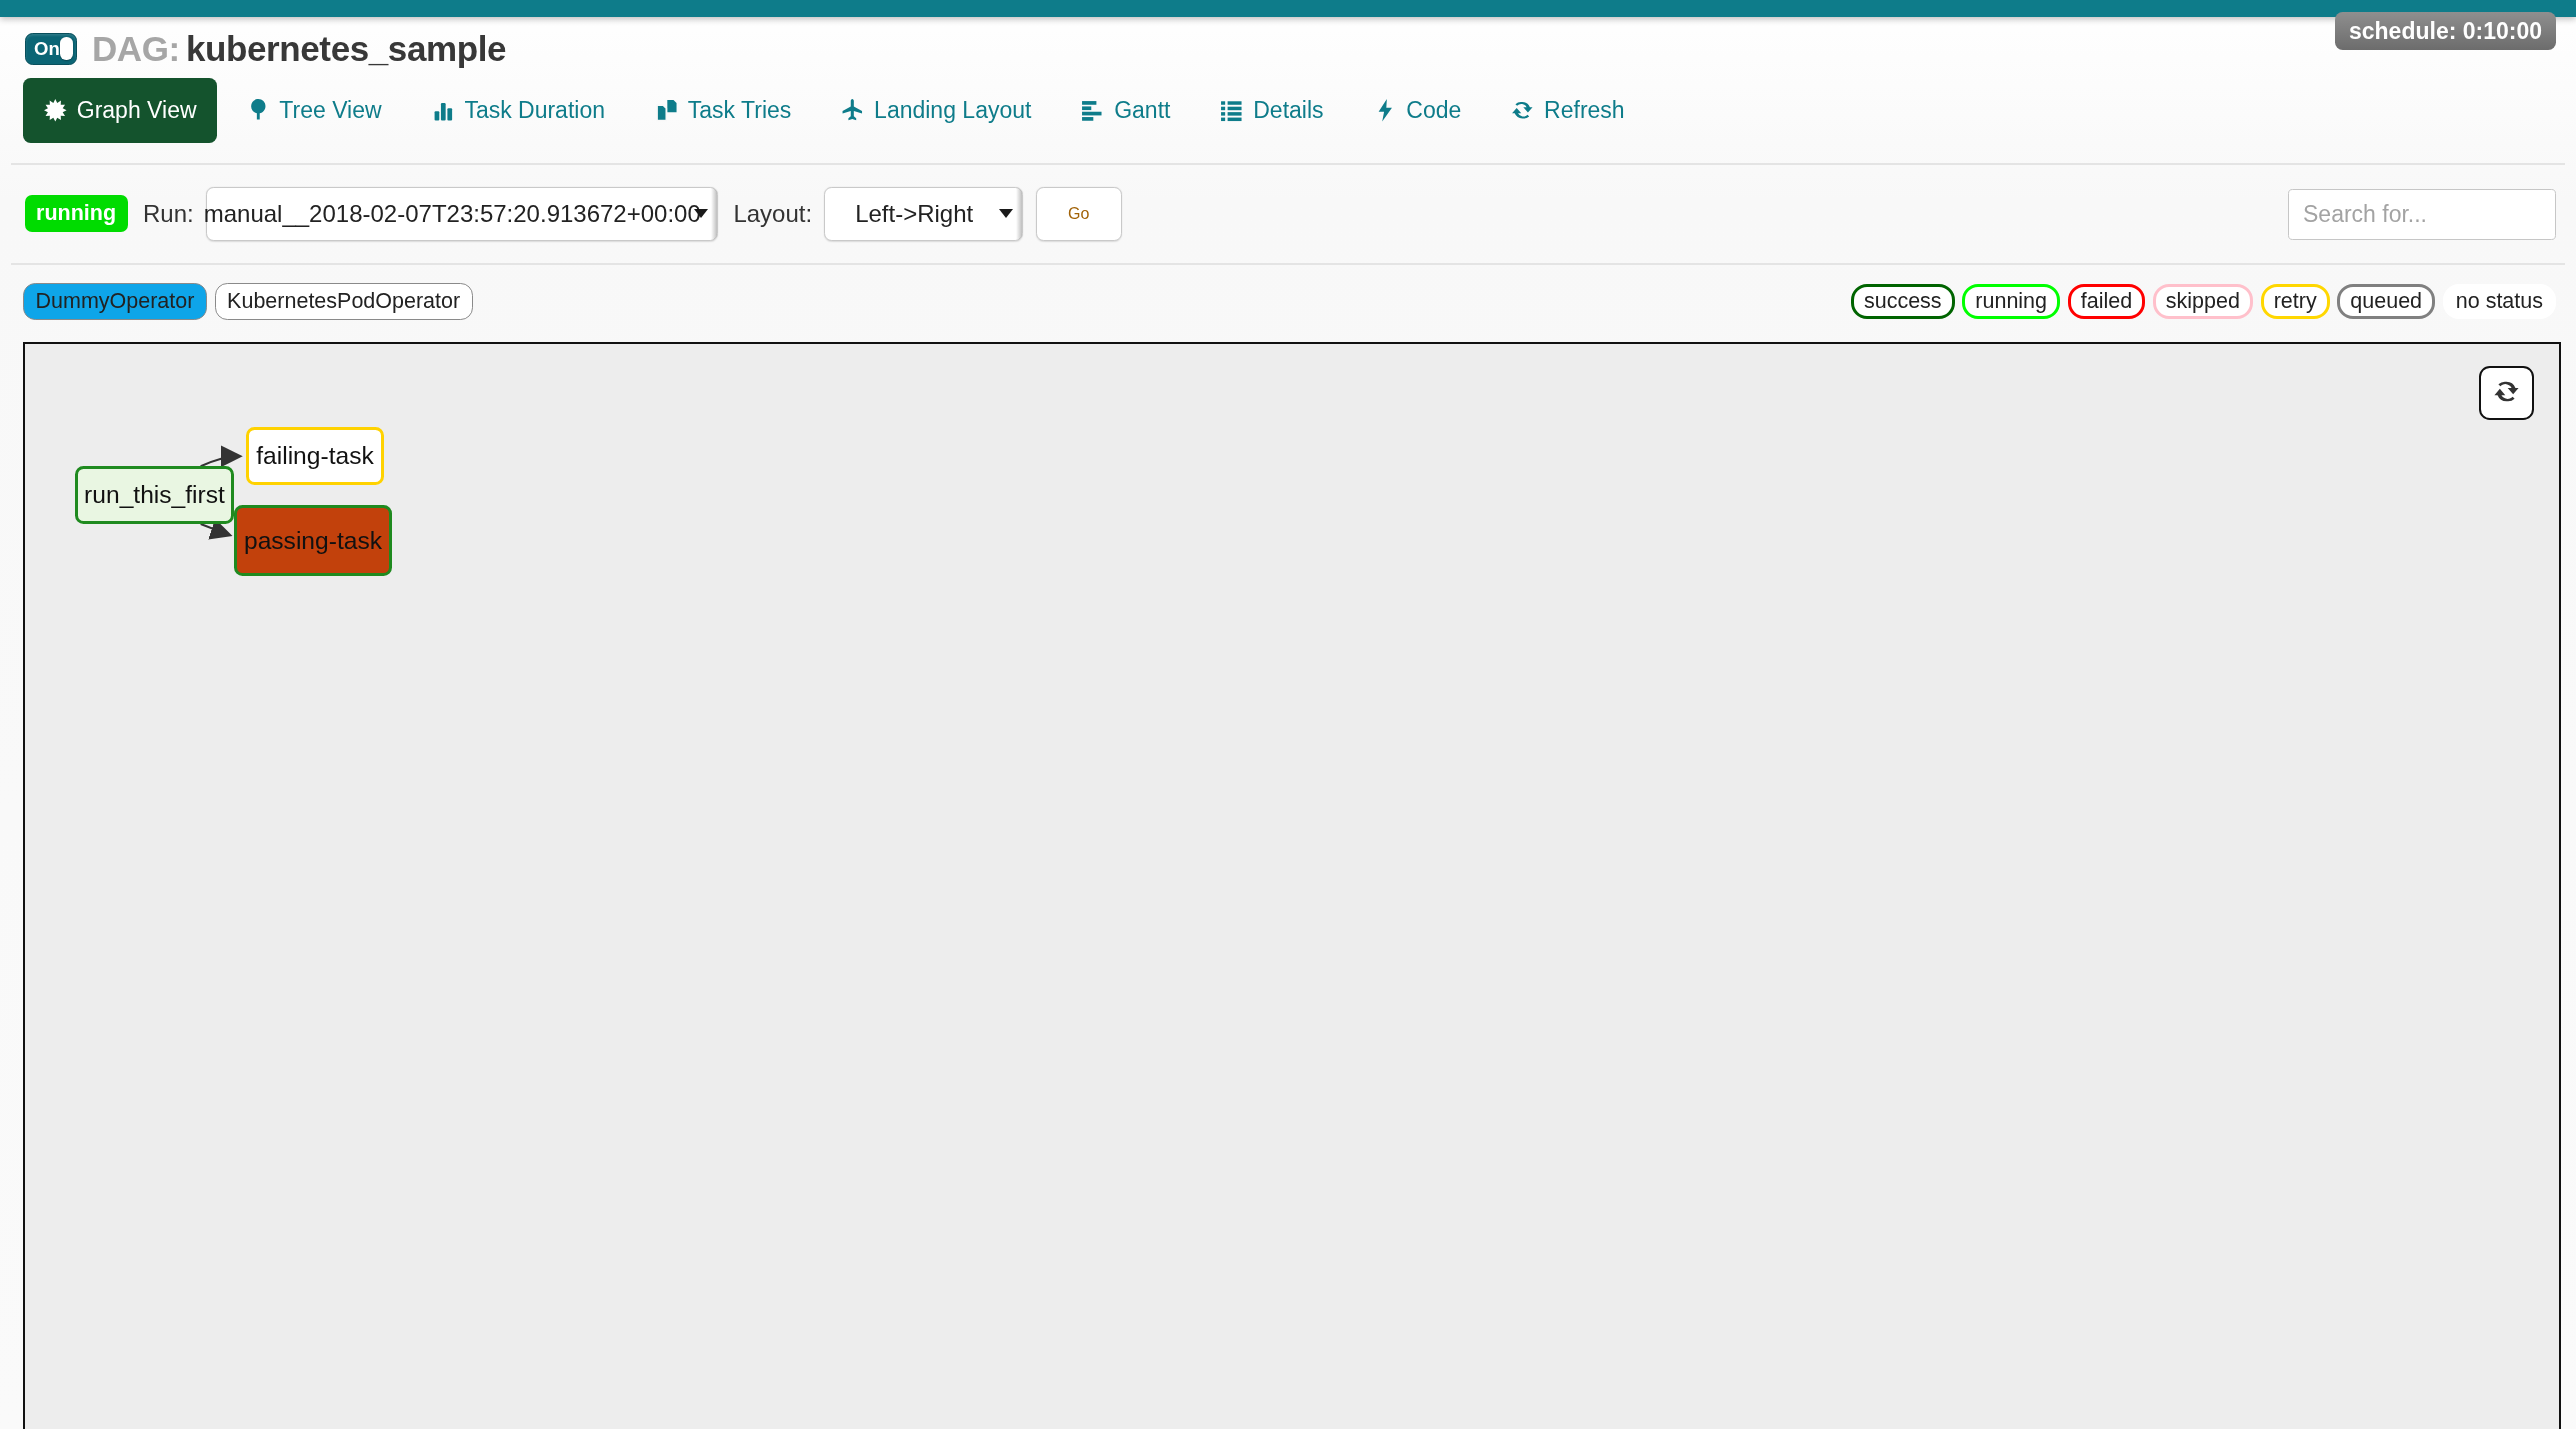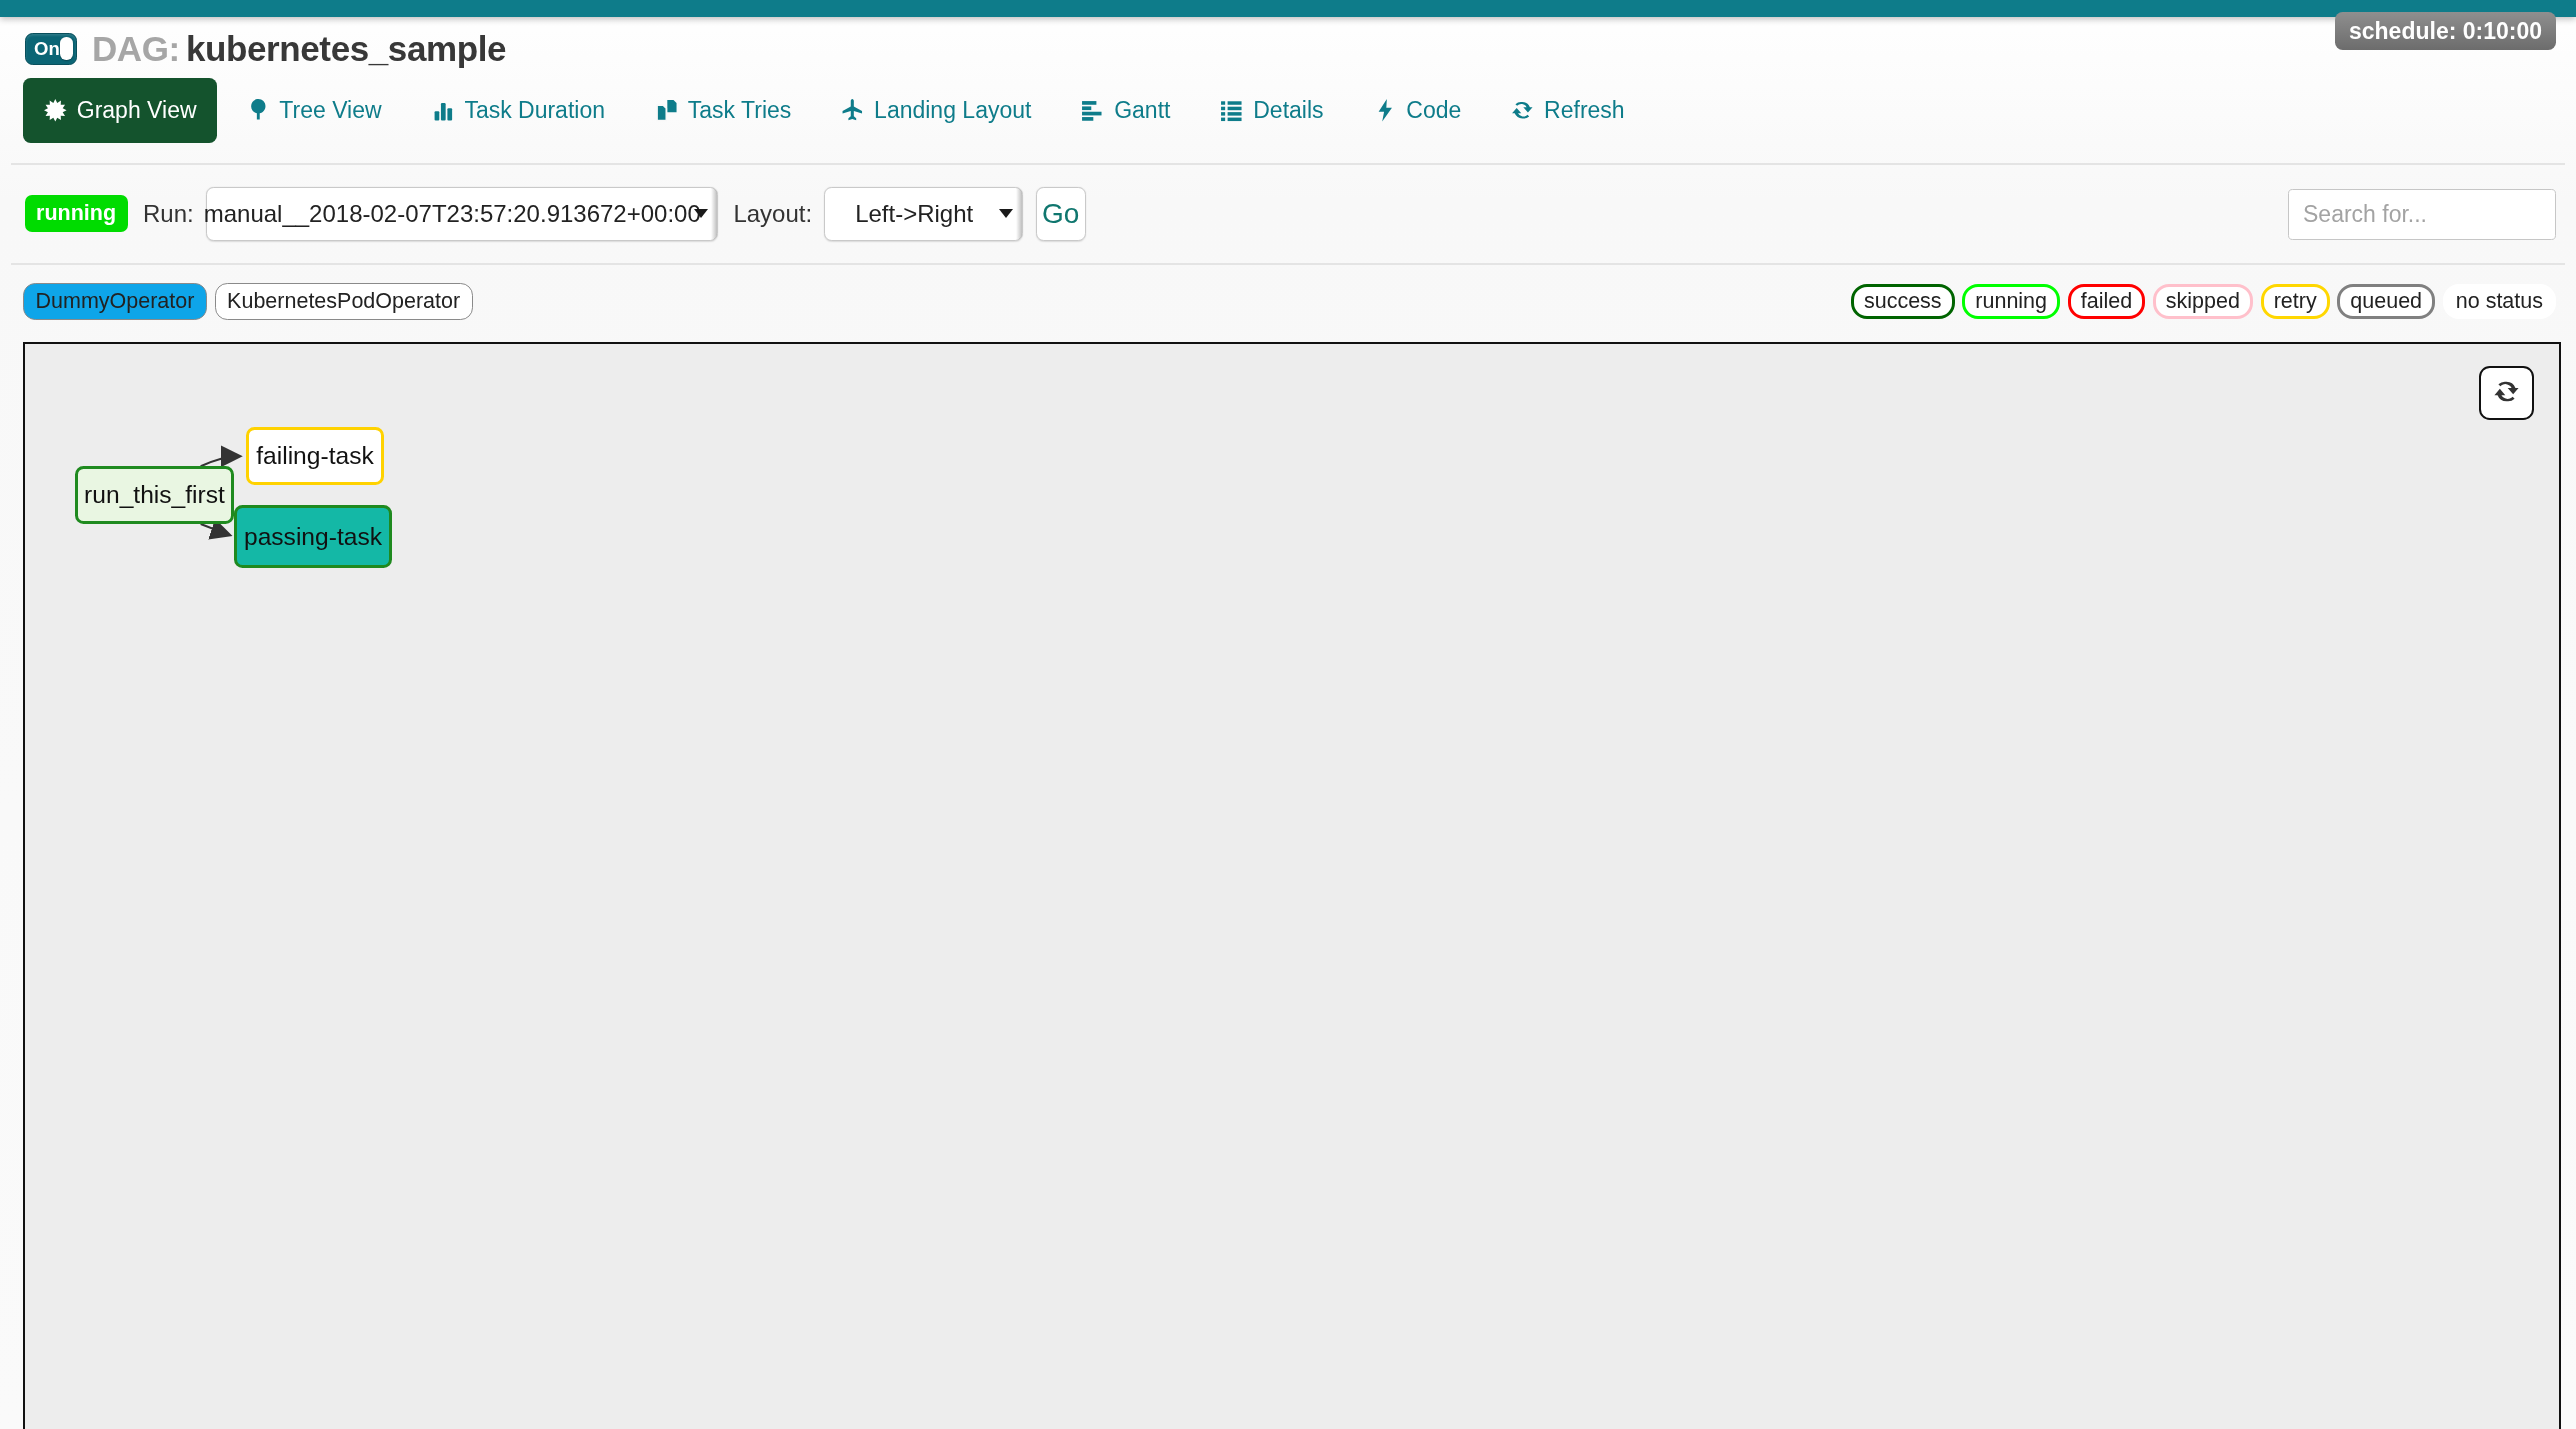--- a/index.html
+++ b/index.html
@@ -50,22 +50,22 @@
   .selectbox { position:relative; height:54px; background:#fff; border:1.5px solid #c9c9c9;
     border-radius:7.7px; display:flex; align-items:center; justify-content:center;
     font-size:24px; color:#222; cursor:pointer; box-shadow:0 0.8px 1.5px rgba(0,0,0,.12); }
   .selectbox .sel-text { padding:0 38px 0 18.5px; white-space:nowrap; }
   .sel-arrow { position:absolute; right:9.2px; top:50%; transform:translateY(-50%);
     width:0; height:0; border:7px solid transparent; border-top:9.2px solid #1a1a1a; margin-top:3.8px; }
   .sel-edge { position:absolute; right:0; top:0; bottom:0; width:6.2px;
     background:linear-gradient(to right,rgba(0,0,0,0),rgba(0,0,0,.25)); border-radius:0 6.2px 6.2px 0; }
   .run-select { width:512px; }
   .layout-select { width:199px; }
-  .go-button { width:50px; height:54px; background:#fff; border:1.5px solid #c9c9c9; border-radius:7.7px;
-    font-size:28px; color:#0f766e; display:flex; align-items:center; justify-content:center; cursor:pointer;
+  .go-button { width:86px; height:54px; background:#fff; border:1.5px solid #c9c9c9; border-radius:7.7px;
+    font-size:16px; color:#a16207; display:flex; align-items:center; justify-content:center; cursor:pointer;
     box-shadow:0 0.8px 1.5px rgba(0,0,0,.12); }
   .search-input { position:absolute; top:189px; right:20px; width:268px; height:51px;
     border:1.5px solid #c6c6c6; border-radius:4.6px; font-size:23px; padding:0 14px;
     font-family:inherit; color:#333; background:#fff; }
   .search-input::placeholder { color:#a3a3a3; }
 
   
   .legend-row { position:absolute; top:277px; left:23px; right:20px; height:49px;
     display:flex; align-items:center; justify-content:space-between; }
   .op-group, .status-group { display:flex; align-items:center; gap:7.7px; }
@@ -245,17 +245,17 @@
           <path d="M12 4a8 8 0 0 1 7.4 5H22l-4.5 5.2L13 9h3.2A5.8 5.8 0 0 0 6.9 7.6L5.3 6A8 8 0 0 1 12 4z"></path>
           <path d="M12 20a8 8 0 0 1-7.4-5H2l4.5-5.2L11 15H7.8a5.8 5.8 0 0 0 9.3 1.4l1.6 1.6A8 8 0 0 1 12 20z"></path>
         </svg></span>
   </div>
 <div class="node" style="left: 31px; top: 122px; width: 159px; height: 58px; border-color: rgb(31, 138, 31); background: rgb(233, 246, 226); margin-left: 19px;">
       <span>run_this_first</span>
     </div>
     <div class="node" style="left: 221px; top: 83px; width: 138px; height: 58px; border-color: rgb(255, 210, 0); background: rgb(255, 255, 255);">
       <span>failing-task</span>
     </div>
-    <div class="node" style="left: 209px; top: 161px; width: 158px; height: 63px; border-color: rgb(31, 138, 31); background: #14b8a6;">
+    <div class="node" style="left: 209px; top: 161px; width: 158px; height: 71px; border-color: rgb(31, 138, 31); background: #c2410c;">
       <span>passing-task</span>
     </div>
   </div>
 
 
 </body></html>

